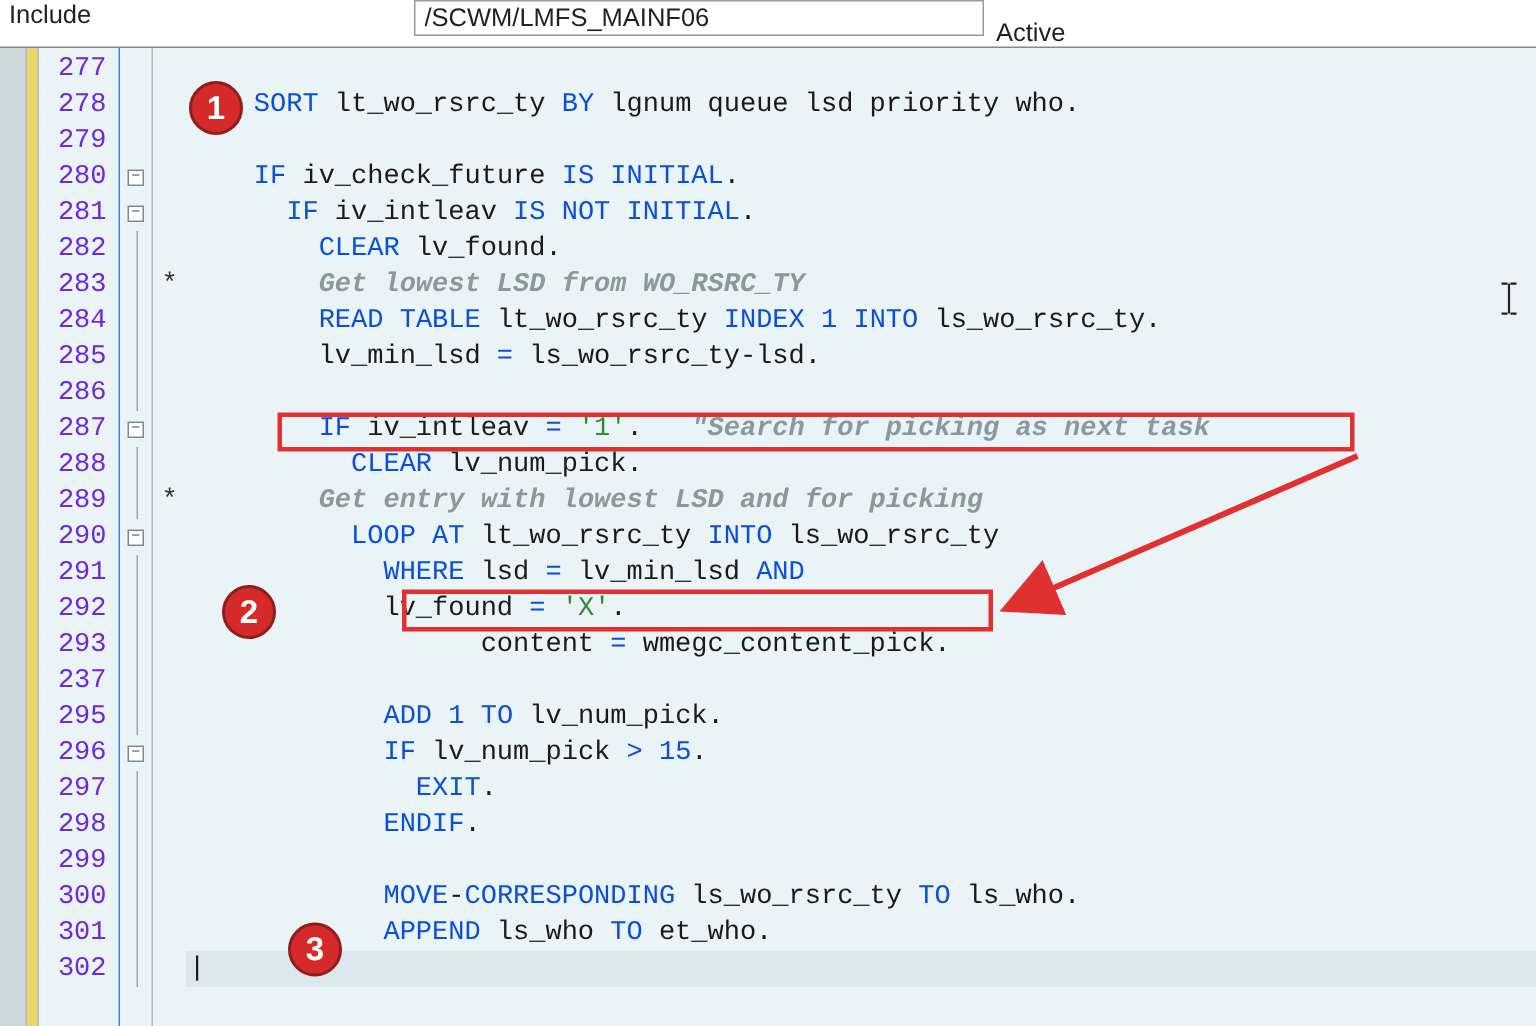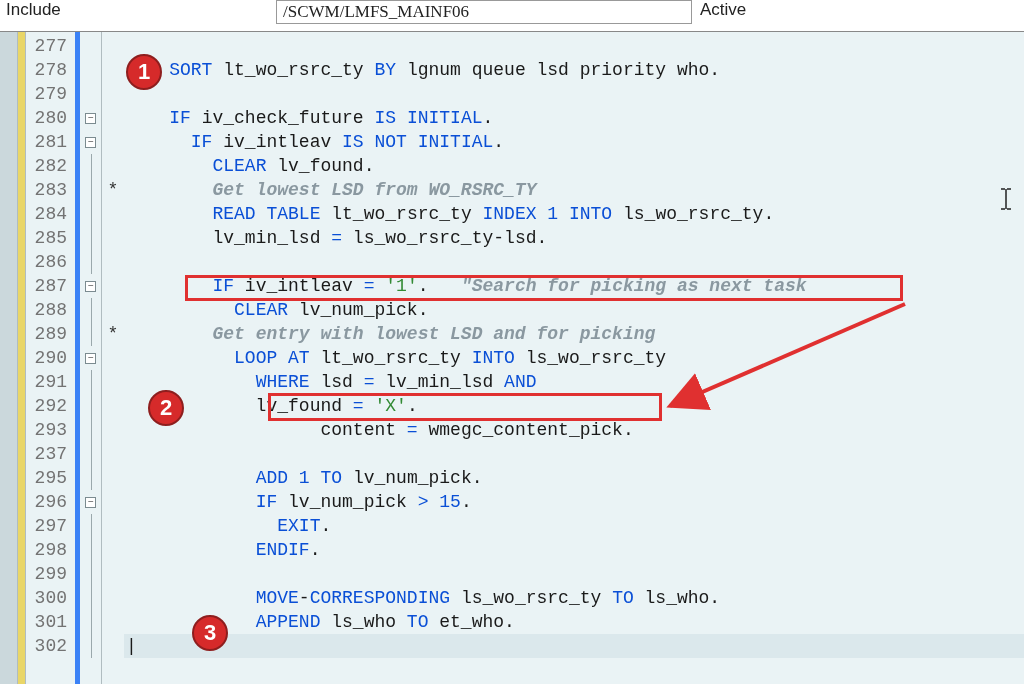--- a/index.html
+++ b/index.html
@@ -21,50 +21,50 @@
     padding: 0 6px;
     font-size: 17px;
     color: #222;
   }
   .header-label { width: 90px; }
   .header-spacer { flex: 0 0 180px; }
   .header-input {
     border: 1px solid #999;
     background: #fff;
     height: 24px;
-    width: 416px;
+    width: 380px;
     padding: 0 6px;
     font-size: 17px;
     color: #222;
-    font-family: Liberation Serif, serif;
-  }
-  .header-status { margin-left: 8px; }
+    font-family: Liberation Sans, sans-serif;
+  }
+  .header-status { margin-left: 8px; margin-top: 12px; }
   .editor {
     display: flex;
     height: calc(100% - 32px);
     background: #eaf3f5;
     position: relative;
   }
   .left-strip {
     width: 18px;
     background: #cbd8dc;
     border-right: 1px solid #b0bcc0;
   }
   .change-bar {
     width: 8px;
     background: #e9d668;
     border-right: 1px solid #b0bcc0;
   }
   .gutter {
     width: 54px;
     background: #eaf3f5;
-    border-right: 5px solid #3b82f6;
+    border-right: 1px solid #3b82f6;
     font-family: Consolas, "Courier New", monospace;
     font-size: 18px;
-    color: #737373;
+    color: #6d28d9;
     text-align: right;
     padding-top: 2px;
   }
   .gutter-line {
     height: 24px;
     line-height: 24px;
     padding-right: 8px;
   }
   .fold-col {
     width: 22px;

